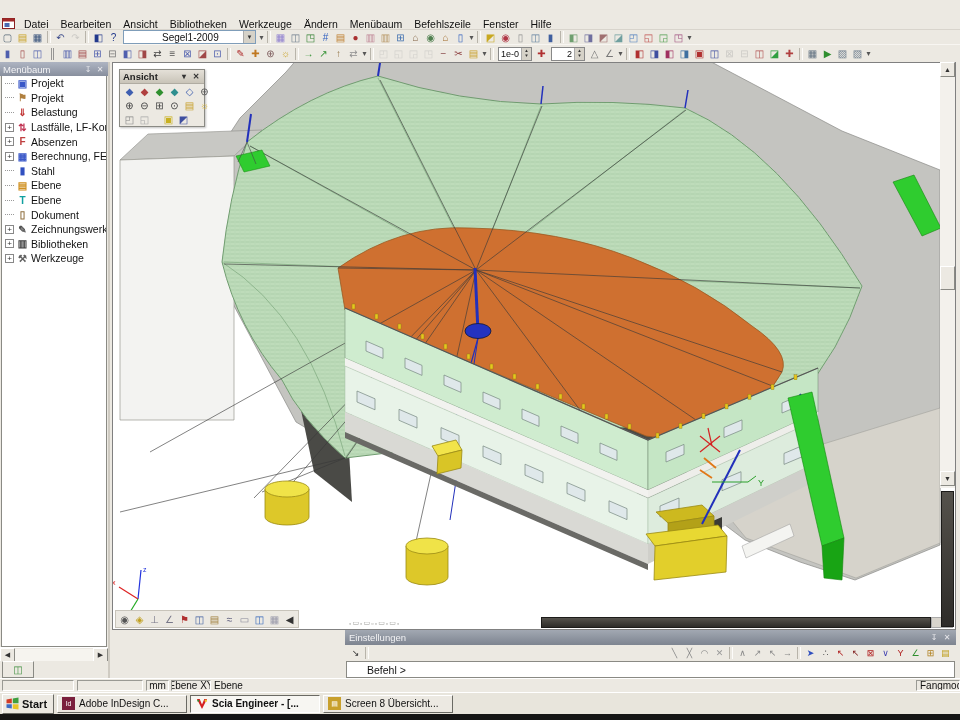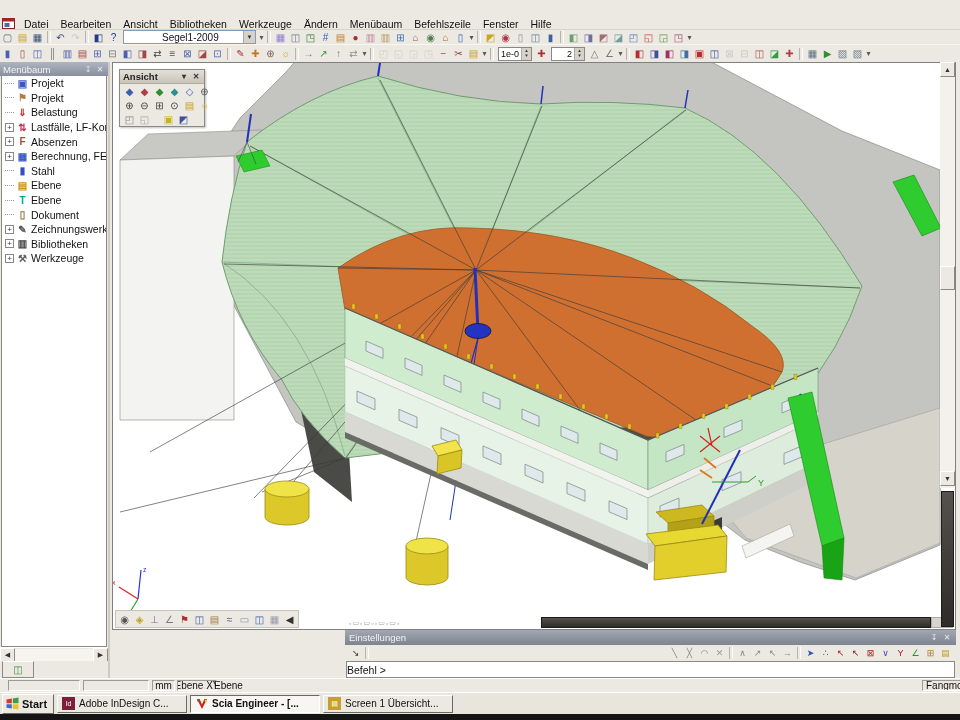--- a/index.html
+++ b/index.html
@@ -57,25 +57,25 @@
   .flsp{width:9px;}
   
   .vptb{left:2px;bottom:1px;height:16px;display:flex;align-items:center;background:#ece9e2;border:1px solid #c8c4ba;padding:0 1px;}
   .minitb{left:236px;bottom:1px;height:10px;display:flex;align-items:center;gap:1px;opacity:.85;}
   .minitb span{font-size:7px;color:#8a8a84;}
   
   .cmdpanel{left:345px;top:630px;width:611px;height:48px;background:#ece9e2;box-sizing:border-box;}
   .cmdhdr{height:15px;background:linear-gradient(#a2a8b2,#7d8490);color:#f2f2f4;font-size:9.5px;display:flex;align-items:center;padding:0 4px;gap:3px;}
   .cmdtools{height:16px;display:flex;align-items:center;padding:0 3px;}
   .cmdico{width:15px;height:13px;display:flex;align-items:center;justify-content:center;font-size:9px;flex:none;}
-  .cmdinput{height:15px;background:#fff;border:1px solid #8a8a84;margin:0 1px;display:flex;align-items:center;padding-left:0;font-size:10.5px;}
+  .cmdinput{height:15px;background:#fff;border:1px solid #8a8a84;margin:0 1px;display:flex;align-items:center;padding-left:20px;font-size:10.5px;}
   .spacer{flex:1;}
   
   .statusbar{left:0;top:678px;width:960px;height:14px;background:#ece9e2;border-top:1px solid #fff;box-sizing:border-box;font-size:10px;}
-  .sseg{position:absolute;top:1px;height:11px;border:1px solid;border-color:#9a9a94 #fff #fff #9a9a94;box-sizing:border-box;display:flex;align-items:center;justify-content:center;overflow:hidden;white-space:nowrap;margin-left:6px;}
+  .sseg{position:absolute;top:1px;height:11px;border:1px solid;border-color:#9a9a94 #fff #fff #9a9a94;box-sizing:border-box;display:flex;align-items:center;justify-content:center;overflow:hidden;white-space:nowrap;}
   .splain{position:absolute;top:1px;height:11px;display:flex;align-items:center;}
   
   .taskbar{left:0;top:692px;width:960px;height:22px;background:#e8e5dc;border-top:1px solid #fff;box-sizing:border-box;display:flex;align-items:center;gap:3px;padding:0 2px;}
   .startbtn{height:18px;display:flex;align-items:center;gap:3px;padding:0 6px 0 3px;font-weight:bold;font-size:11px;background:#ece9e2;border:1px solid;border-color:#fff #6a6a64 #6a6a64 #fff;flex:none;}
   .taskbtn{width:130px;height:18px;display:flex;align-items:center;gap:4px;padding:0 4px;font-size:10px;background:#ece9e2;border:1px solid;border-color:#fff #6a6a64 #6a6a64 #fff;overflow:hidden;white-space:nowrap;flex:none;box-sizing:border-box;}
   .taskbtn.active{background:#f7f6f2;border-color:#6a6a64 #fff #fff #6a6a64;font-weight:bold;}
   .tkicon{width:13px;height:13px;flex:none;display:flex;align-items:center;justify-content:center;font-size:9px;color:#fff;}
   .blackstrip{left:0;top:714px;width:960px;height:6px;background:#151515;}
   svg text{font-family:"Liberation Sans",sans-serif;}
 </style>
@@ -594,18 +594,18 @@
             <svg width="12" height="12" viewBox="0 0 13 13">
               <path d="M1,1 L6.5,12 L12,1 L9,1 L6.5,7 L4,1 Z" fill="#d42020"></path>
               <circle cx="10.6" cy="3" r="1.3" fill="#f2c230"></circle>
               <circle cx="2.4" cy="3" r="1.1" fill="#2f8f2f"></circle>
             </svg>
           </span>
           <span>Scia Engineer - [...</span>
         </div>
         <div class="taskbtn">
           <span class="tkicon" style="background: rgb(200, 160, 45); font-size: 7px;">▤</span>
-          <span>Screen 1 Übersicht...</span>
+          <span>Screen 8 Übersicht...</span>
         </div>
       </span>
   </div>
   <div class="abs blackstrip"></div>
 </div>
 
 </body></html>

